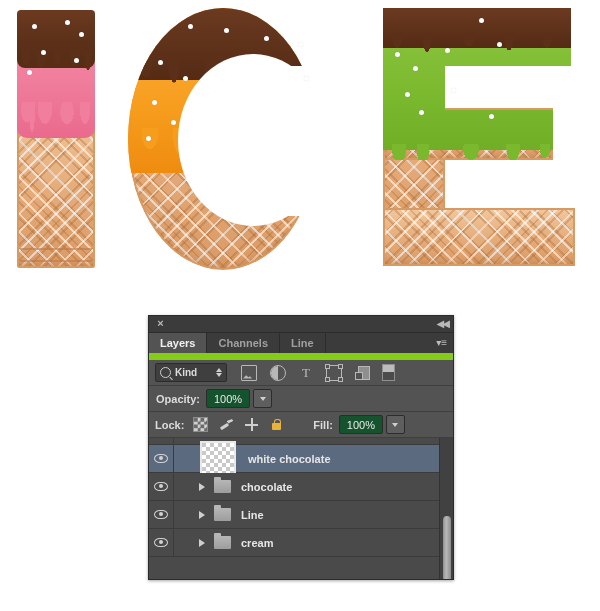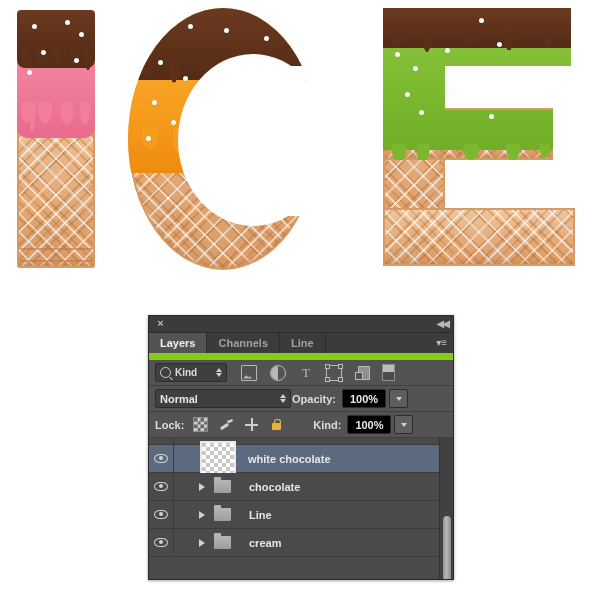--- a/index.html
+++ b/index.html
@@ -208,23 +208,23 @@
   .ic-mask{width:11px;height:15px;border:1.4px solid #9a9a9a;
     background:linear-gradient(180deg,#cfcfcf 0 50%,#4a4a4a 50% 100%);}
 
   .blend-select{
     background:#3f3f3f;border:1px solid #2c2c2c;border-radius:2px;height:17px;
     width:126px;display:flex;align-items:center;padding:0 4px;cursor:pointer;
   }
   .blend-select .lbl{font-size:11px;color:#e4e4e4;font-weight:bold;}
   .lbl-strong{font-size:11px;color:#dcdcdc;font-weight:bold;}
   .num-field{
-    background:#000000;border:1px solid #2c2c2c;border-radius:2px;height:17px;
+    background:#14532d;border:1px solid #2c2c2c;border-radius:2px;height:17px;
     min-width:42px;display:flex;align-items:center;justify-content:center;
-    color:#e8e8e8;font-size:11px;font-weight:bold;cursor:text;
+    color:#e8e8e8;font-size:11px;font-weight:normal;cursor:text;
   }
   .num-drop{
     background:#5e5e5e;border:1px solid #2c2c2c;border-radius:2px;height:17px;width:17px;
     display:flex;align-items:center;justify-content:center;cursor:pointer;margin-left:3px;
   }
   .num-drop i{width:0;height:0;border-left:3.5px solid transparent;border-right:3.5px solid transparent;border-top:4px solid #cfcfcf;}
 
   .lock-icons{display:flex;align-items:center;gap:12px;margin-left:9px;}
   .lk{width:13px;height:13px;cursor:pointer;position:relative;}
   .lk-trans{background:
@@ -263,21 +263,21 @@
   .folder:before{content:"";position:absolute;left:0;top:-3px;width:7px;height:3px;
     background:#b6b6b6;border-radius:1px 1px 0 0;}
   .thumb{
     width:32px;height:32px;margin-left:26px;flex:none;border:2px solid #e8e8e8;
     background:
       conic-gradient(#ffffff 25%, #c9c9c9 0 50%, #ffffff 0 75%, #c9c9c9 0);
     background-size:8px 8px;
   }
   .layer-name{margin-left:12px;font-size:11px;color:#e6e6e6;font-weight:bold;
     white-space:nowrap;}
-  .layer-name.folder-name{margin-left:18px;}
+  .layer-name.folder-name{margin-left:10px;}
   .ps-scrollbar{
     position:absolute;right:0;top:0;width:13px;height:100%;background:#414141;
     border-left:1px solid #333;
   }
   .ps-thumbtrack{
     position:absolute;right:2px;top:78px;width:8px;height:66px;border-radius:4px;
     background:linear-gradient(90deg,#8e8e8e,#b9b9b9 40%,#8a8a8a);cursor:pointer;
   }
   .ps-list-top-shadow{position:absolute;left:0;top:0;right:0;height:1px;background:#333;}
 </style>
@@ -371,43 +371,36 @@
             <span></span>
             <span></span>
             <span></span>
           </span>
         <span class="ficon ic-smart"></span>
         <span class="ficon ic-mask"></span>
       </div>
     </div>
 
     <div class="ps-row">
-      <div class="blend-select">
-        <span class="lbl">Normal</span>
-        <span class="spin">
-            <i class="up"></i>
-            <i class="dn"></i>
-          </span>
-      </div>
       <span class="lbl-strong" style="margin-left:1px;">Opacity:</span>
       <span class="num-field" style="margin-left:6px;">100%</span>
       <span class="num-drop">
           <i></i>
         </span>
     </div>
 
     <div class="ps-row">
       <span class="lbl-strong">Lock:</span>
       <span class="lock-icons">
         <span class="lk lk-trans"></span>
         <span class="lk lk-brush"></span>
         <span class="lk lk-move"></span>
         <span class="lk lk-lock"></span>
       </span>
-      <span class="lbl-strong" style="margin-left:30px;">Kind:</span>
+      <span class="lbl-strong" style="margin-left:30px;">Fill:</span>
       <span class="num-field" style="margin-left:6px;">100%</span>
       <span class="num-drop">
           <i></i>
         </span>
     </div>
 
     <div class="ps-list">
       <div class="ps-list-top-shadow"></div>
 
       <div class="layer-row partial">

